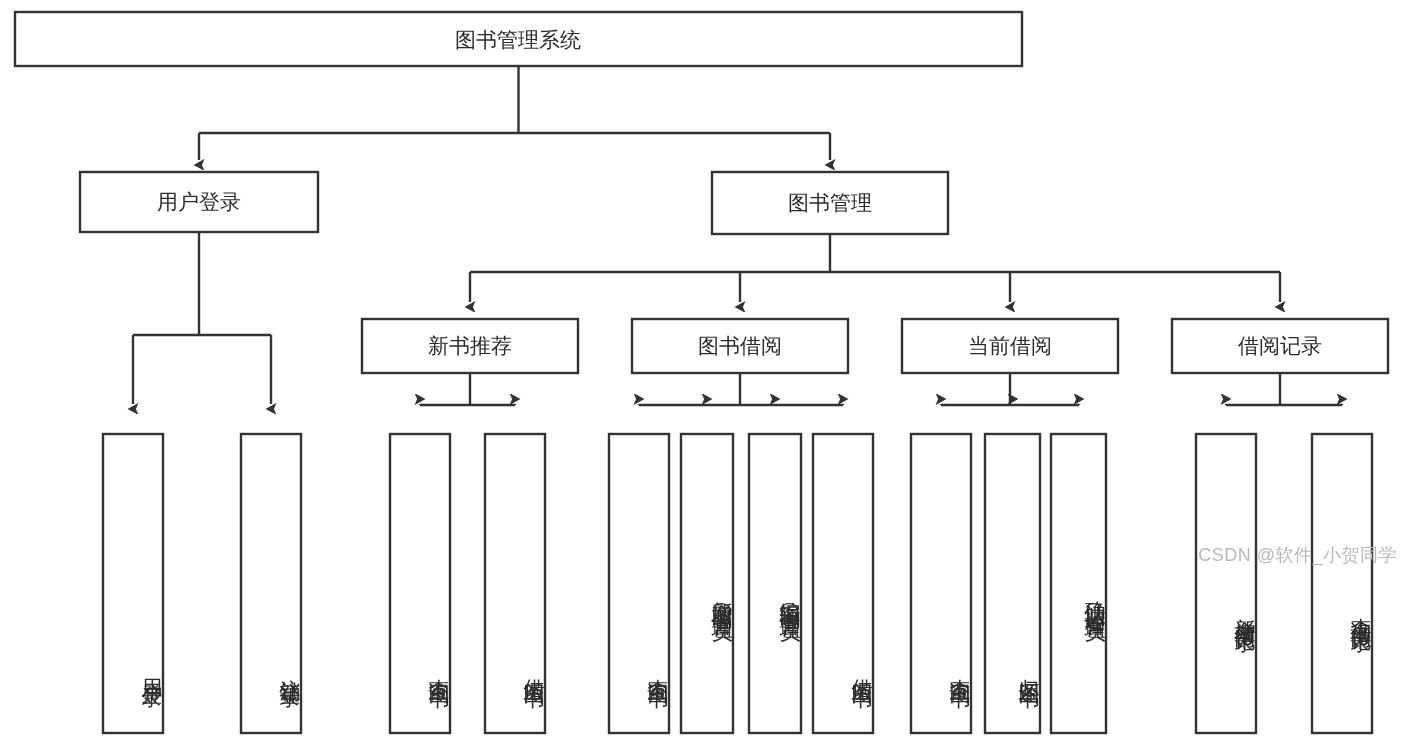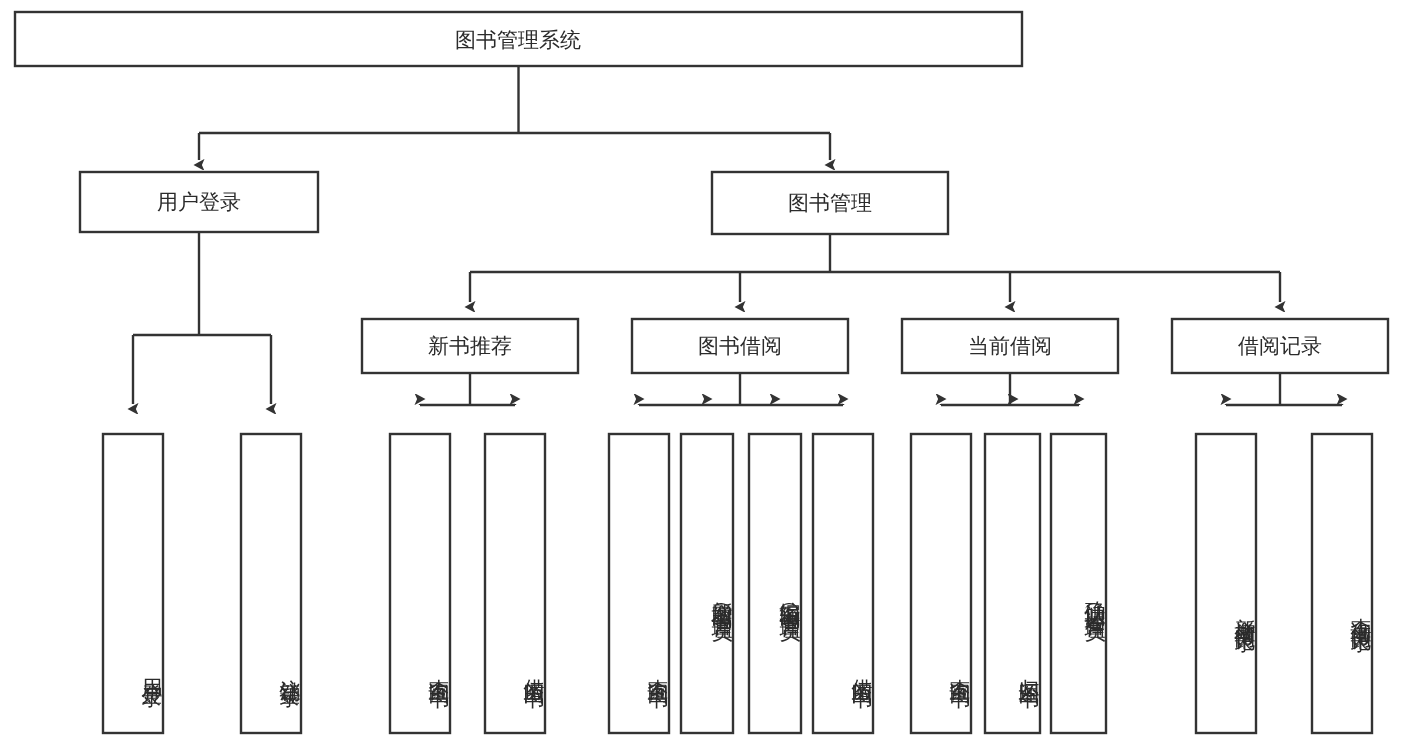--- a/index.html
+++ b/index.html
@@ -200,13 +200,14 @@
   <div class="leaf-label" style="left:749px; top:434px; width:52px; height:299px; padding-top:14px;">编辑图书（管理员）</div>
   <div class="leaf-label" style="left:813px; top:434px; width:60px; height:299px; padding-top:84px;">借阅图书</div>
 
   <div class="leaf-label" style="left:911px; top:434px; width:60px; height:299px; padding-top:84px;">查询图书</div>
   <div class="leaf-label" style="left:985px; top:434px; width:55px; height:299px; padding-top:84px;">归还图书</div>
   <div class="leaf-label" style="left:1051px; top:434px; width:55px; height:299px; padding-top:14px;">确认归还（管理员）</div>
 
   <div class="leaf-label" style="left:1196px; top:434px; width:60px; height:299px; padding-top:26px;">新增借阅记录</div>
   <div class="leaf-label" style="left:1312px; top:434px; width:60px; height:299px; padding-top:26px;">查询借阅记录</div>
 
+  <div class="watermark">CSDN @软件_小贺同学</div>
 </div>
 
 </body></html>

